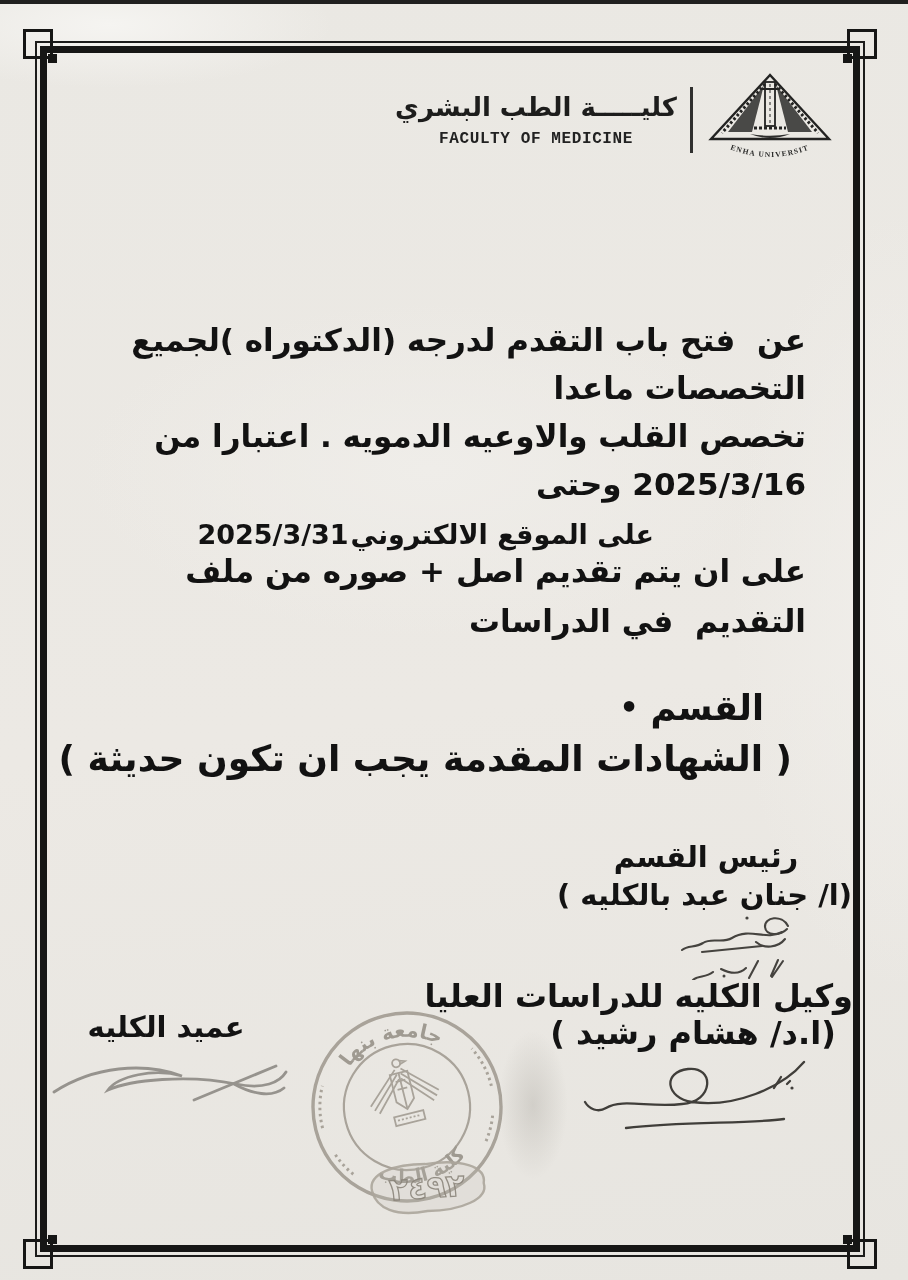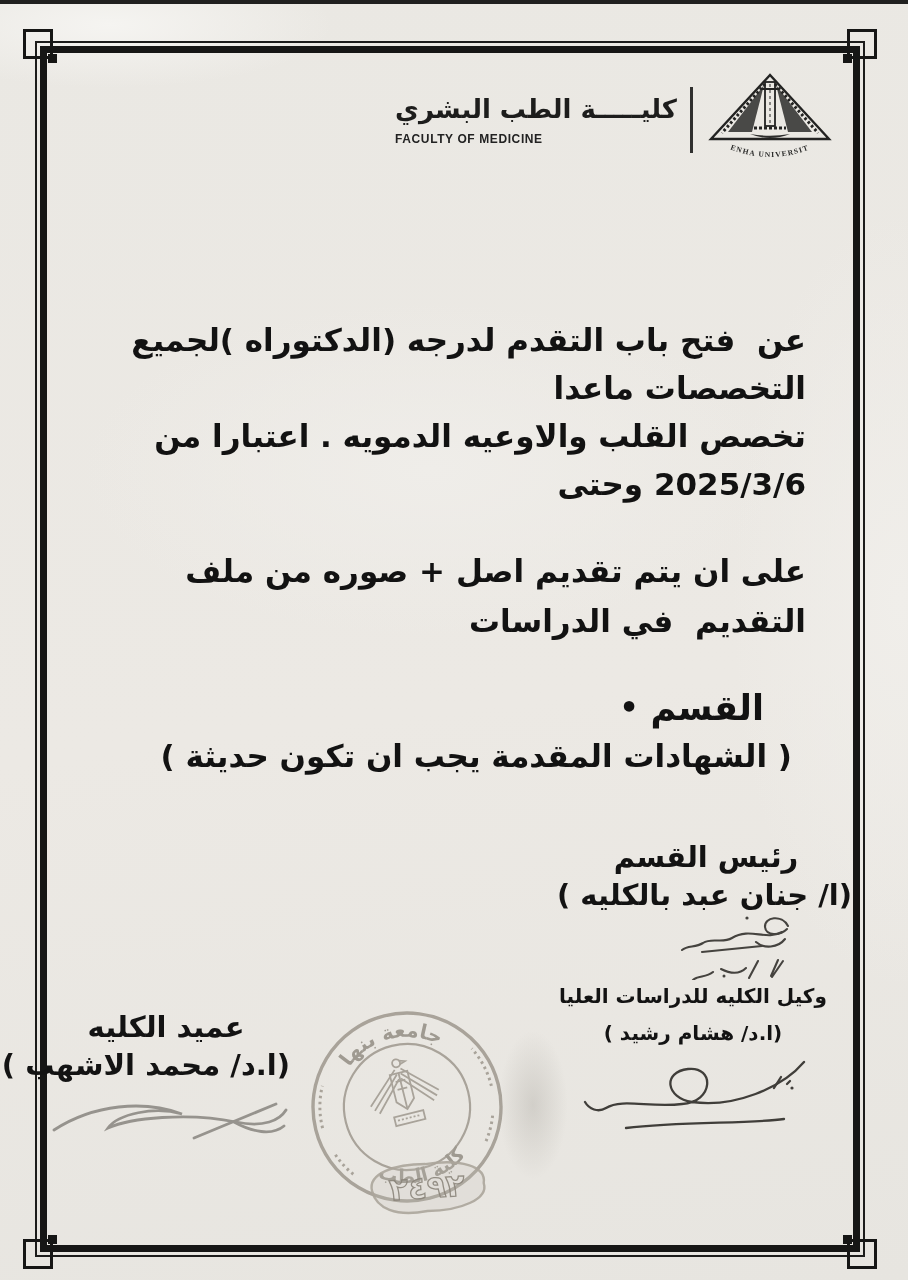--- a/index.html
+++ b/index.html
@@ -28,23 +28,23 @@
   }
   .corner{position:absolute;width:24px;height:24px;border:3px solid #161615;}
   .corner::after{content:"";position:absolute;width:9px;height:9px;background:#161615;}
   .corner.tl{left:-24px;top:-24px;}  .corner.tl::after{right:-7px;bottom:-7px;}
   .corner.tr{right:-24px;top:-24px;} .corner.tr::after{left:-7px;bottom:-7px;}
   .corner.bl{left:-24px;bottom:-24px;} .corner.bl::after{right:-7px;top:-7px;}
   .corner.br{right:-24px;bottom:-24px;} .corner.br::after{left:-7px;top:-7px;}
 
   
   .header{position:absolute;top:72px;right:74px;display:flex;align-items:center;gap:13px;}
-  .header-text{text-align:left;}
+  .header-text{text-align:center;}
   .faculty-ar{font-size:26px;font-weight:bold;direction:rtl;white-space:nowrap;color:#1d1d1c;}
-  .faculty-en{font-family:Liberation Sans, sans-serif;font-size:12px;font-weight:bold;letter-spacing:.6px;margin-top:8px;color:#222;}
+  .faculty-en{font-family:Liberation Mono, monospace;font-size:16px;font-weight:bold;letter-spacing:.6px;margin-top:8px;color:#222;}
   .header-divider{width:3px;height:66px;background:#30302f;}
   .logo{width:128px;height:96px;}
 
   
   .title{
     position:absolute;top:142px;left:0;width:100%;text-align:center;
     direction:rtl;font-size:86px;font-weight:bold;color:#121212;line-height:1.45;
   }
 
   
@@ -54,28 +54,28 @@
   }
   .para1{top:288px;line-height:48px;}
   .p1-l3{font-size:27px;padding-right:152px;margin-top:3px;}
   .p1-l3 .date{margin-right:2px;}
   .para2{top:518px;line-height:50px;}
 
   
   .note{position:absolute;right:116px;top:688px;text-align:right;font-weight:bold;color:#121212;}
   .note-head{direction:ltr;display:flex;justify-content:flex-end;gap:12px;font-size:35px;margin-right:28px;align-items:center;}
   .note-head .bullet{font-size:30px;line-height:1;}
-  .note-body{direction:rtl;font-size:31px;margin-top:10px;}
+  .note-body{direction:rtl;font-size:36px;margin-top:10px;}
 
   
   .sig{position:absolute;direction:rtl;text-align:center;font-weight:bold;color:#131313;}
   .sig .line{font-size:29px;line-height:38px;white-space:nowrap;text-align:center;}
   .sig.dept{top:838px;right:56px;width:292px;}
   .sig.vice{top:978px;right:55px;width:320px;}
-  .sig.vice .line{font-size:20px;line-height:37px;}
+  .sig.vice .line{font-size:32px;line-height:37px;}
   .sig.dean{top:984px;left:42px;width:248px;margin-top:24px;}
   .sig svg{display:block;margin:0 auto;}
   .sig.dept svg{margin-top:-8px;margin-left:46px;}
   .sig.vice svg{margin-top:-4px;}
   .sig.dean svg{margin-top:2px;}
 
   
   .stamp{position:absolute;left:306px;top:1006px;width:202px;height:202px;transform:rotate(-14deg);opacity:.82;}
   .stamp-number{position:absolute;left:352px;top:1156px;transform:rotate(-4deg);opacity:.9;}
   .smudge{
@@ -119,21 +119,24 @@
         <text font-size="7.5" font-weight="bold" letter-spacing="1.2" fill="#2a2a29" font-family="Liberation Serif, serif">
           <textPath href="#logo-arc" startOffset="50%" text-anchor="middle">BENHA UNIVERSITY</textPath>
         </text>
       </svg>
     </div>
   </div>
 
 
   <div class="para para1">
     <div>عن &nbsp;فتح باب التقدم لدرجه (الدكتوراه )لجميع التخصصات ماعدا</div>
-    <div>تخصص القلب والاوعيه الدمويه . اعتبارا من 2025/3/6 وحتى</div>
+    <div>تخصص القلب والاوعيه الدمويه . اعتبارا من 2025/3/16 وحتى</div>
+    <div class="p1-l3">
+      <span>على الموقع الالكتروني</span><span class="date">2025/3/31</span>
+    </div>
   </div>
 
   <div class="para para2">
     <div>على ان يتم تقديم اصل + صوره من ملف التقديم &nbsp;في الدراسات</div>
   </div>
 
   <div class="note">
     <div class="note-head">
       <span class="bullet">•</span>
       <span>القسم</span>
@@ -167,21 +170,20 @@
         <path d="M236,14 C214,40 166,60 124,54 C98,50 94,24 120,21 C147,18 146,54 114,56 C82,60 54,50 38,60 C30,65 21,61 17,54"></path>
         <path d="M206,40 l7,-11 m9,4 l-3,3"></path>
         <circle cx="224" cy="40" r="1.6" fill="#403e3a" stroke="none"></circle>
         <path d="M58,80 C112,73 182,76 216,71"></path>
       </g>
     </svg>
   </div>
 
   <div class="sig dean">
     <div class="line">عميد الكليه</div>
-    <div class="line">(ا.د/ محمد الاشهب )</div>
     <svg width="252" height="64" viewBox="0 0 252 64">
       <g fill="none" stroke="#8e8b85" stroke-width="2.8" stroke-linecap="round" opacity="0.9">
         <path d="M16,44 C56,18 106,14 144,28 C116,20 80,28 70,42 C92,32 150,26 198,36 C226,42 242,34 248,24"></path>
         <path d="M196,36 C214,46 234,50 246,40"></path>
         <path d="M156,52 L238,18"></path>
       </g>
     </svg>
   </div>
 
   <div class="stamp">

